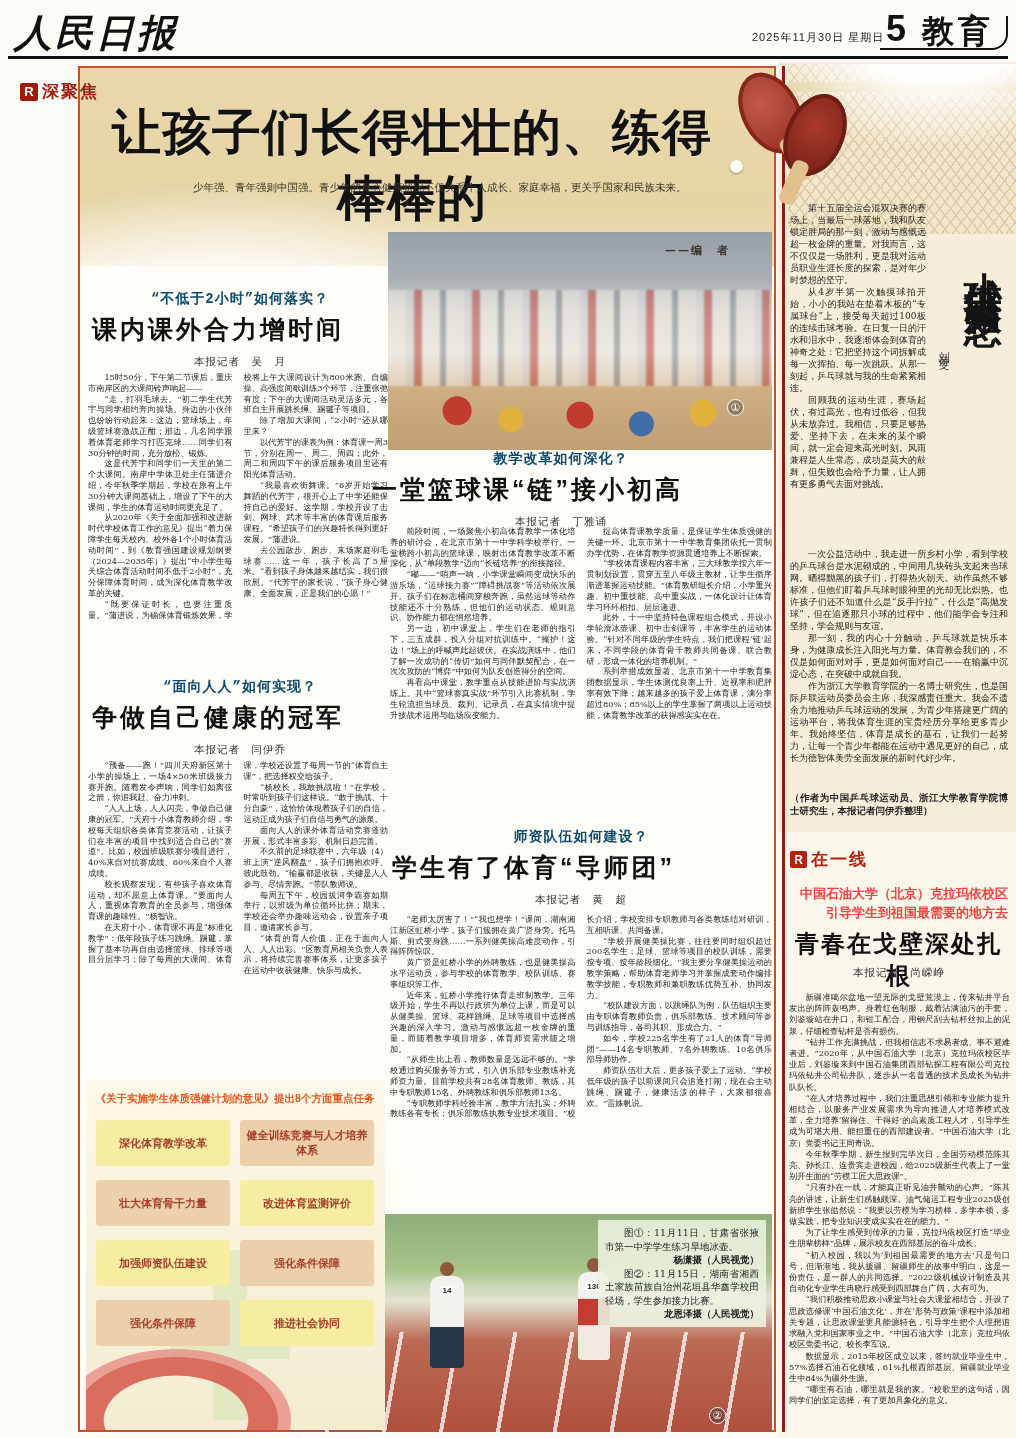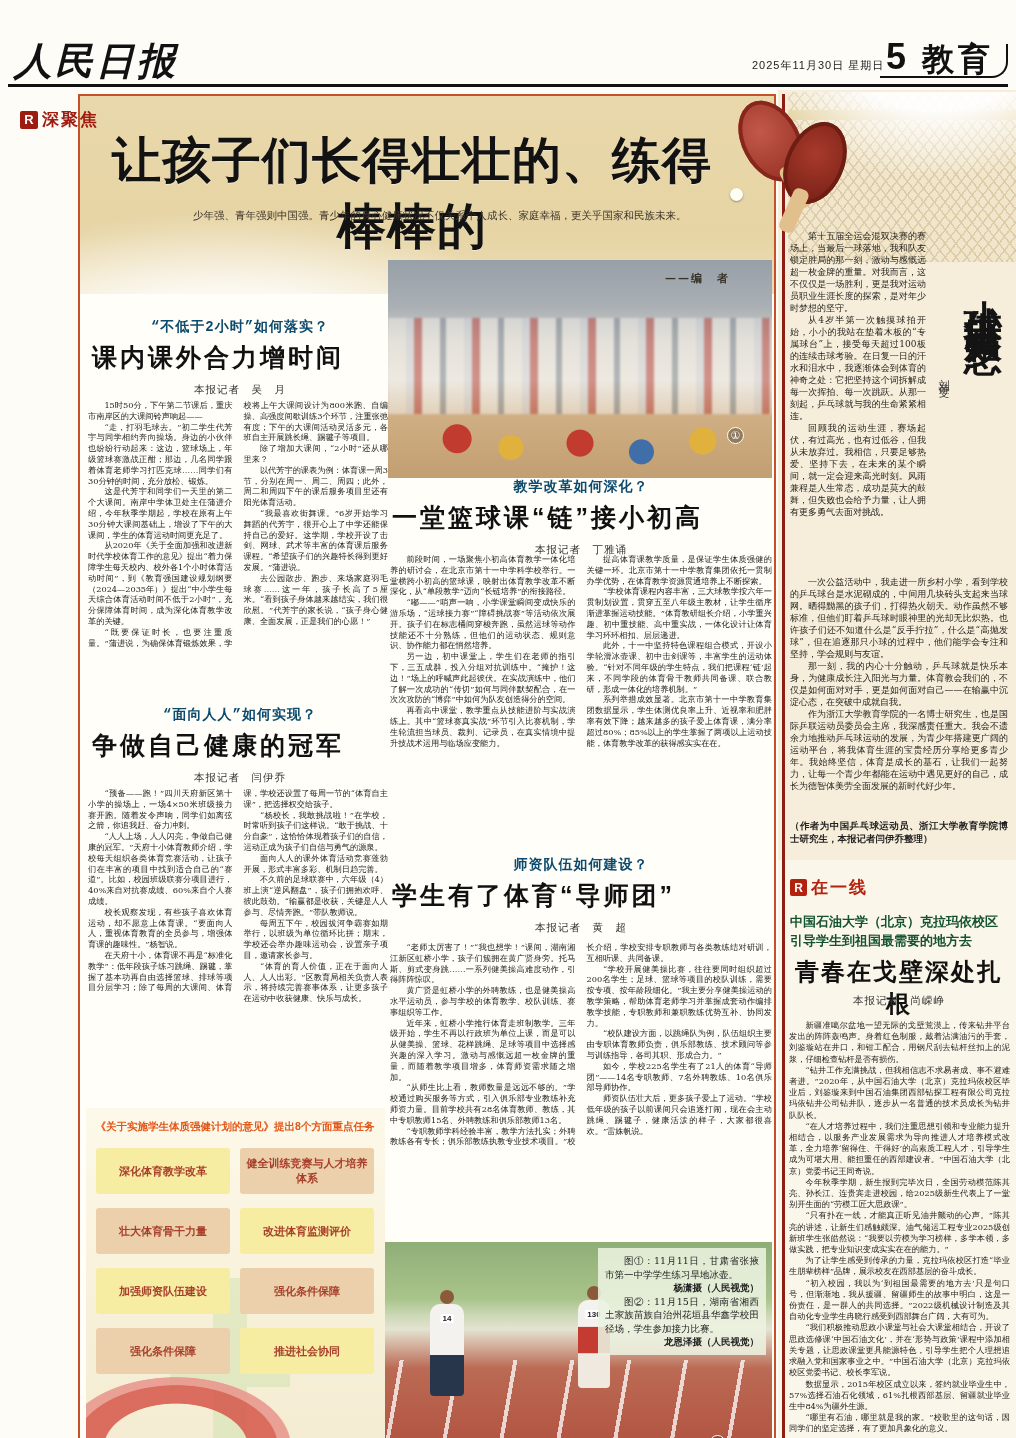--- a/index.html
+++ b/index.html
@@ -3,21 +3,21 @@
 <meta charset="utf-8">
 <style>
   * { margin:0; padding:0; box-sizing:border-box; }
   html,body { width:1016px; }
   body {
     width:1016px; height:1438px; position:relative;
     background:#fdfcf7; overflow:hidden;
     font-family:"DejaVu Serif","Liberation Serif",serif;
     color:#1c1c1c;
   }
-  .abs { position:absolute;margin-top:28px; }
+  .abs { position:absolute; }
 
   
   .masthead-logo { left:14px; top:8px; font-size:38px; font-weight:900; font-style:italic;
     letter-spacing:3px; font-family:"DejaVu Serif",serif; color:#111; }
   .masthead-date { left:752px; top:30px; font-size:11px; color:#222; letter-spacing:1px;
     font-family:"Liberation Sans",sans-serif; }
   .masthead-page { left:886px; top:8px; font-size:36px; font-weight:900; color:#111;
     font-family:"Liberation Sans",sans-serif; }
   .masthead-section { left:922px; top:10px; font-size:32px; font-weight:900; color:#111;
     letter-spacing:4px; font-family:"Liberation Sans",sans-serif; }
@@ -109,21 +109,21 @@
       linear-gradient(180deg, #97a0a8 0%, #aab0b4 22%, #d8d4cc 38%, #e9e4da 55%, #cfae83 72%, #c29f72 100%);
   }
   .photo1 .figures { position:absolute; left:0; top:58px; width:100%; height:96px;
     background:repeating-linear-gradient(90deg,
       #f2efe9 0 18px, #d8dce2 18px 26px, #b8413a 26px 34px, #f2efe9 34px 52px, #7c8894 52px 58px);
     opacity:.5; filter:blur(1px);
   }
   .photo-badge { position:absolute; width:17px; height:17px; border-radius:50%;
     border:1.5px solid #fff; color:#fff; font-size:11px; line-height:15px; text-align:center;
     background:rgba(40,40,40,.35); font-family:"Liberation Sans",sans-serif; }
-  .artC-head { left:392px; top:450px; width:378px; }
+  .artC-head { left:372px; top:450px; width:378px; }
   .artC-body { left:390px; top:526px; width:382px; height:292px; }
   .artD-head { left:392px; top:828px; width:378px; }
   .artD-body { left:390px; top:914px; width:382px; height:298px; }
 
   
   .photo2 { left:290px; top:1214px; width:482px; height:218px; overflow:hidden;
     background:
       linear-gradient(180deg, #8fae77 0%, #a9c48b 26%, #cdd9b8 34%, #e4e3d2 40%, #bb6a54 58%, #b0503f 100%);
   }
   .photo2 .lanes { position:absolute; left:0; top:118px; width:100%; height:100px;
@@ -177,23 +177,23 @@
     font-size:9px; line-height:12px; text-align:justify; color:#262420; }
   .essay-attr { left:790px; top:791px; width:218px; font-size:9.5px; line-height:13px;
     font-weight:bold; color:#222; text-align:justify; }
 
   
   .frontline-label { left:790px; top:848px; display:flex; align-items:center; gap:4px;
     font-family:"Liberation Sans",sans-serif; }
   .frontline-label .sq { width:17px; height:17px; background:#b3220f; color:#fff; font-weight:900;
     font-size:12px; display:flex; align-items:center; justify-content:center; border-radius:2px; }
   .frontline-label .txt { color:#b3220f; font-weight:900; font-size:17px; letter-spacing:2px; }
-  .fl-kicker { left:790px; top:884px; width:218px; text-align:left;
+  .fl-kicker { left:790px; top:884px; width:218px; text-align:right;
     font-family:"Liberation Sans",sans-serif; font-weight:bold; font-size:13px;
-    line-height:19px; color:#14532d; }
+    line-height:19px; color:#ef4444; }
   .fl-headline { left:790px; top:928px; width:218px; text-align:center;
     font-family:"Liberation Sans",sans-serif; font-weight:900; font-size:24px;
     letter-spacing:2px; color:#111; }
   .fl-byline { left:790px; top:966px; width:218px; text-align:center;
     font-size:10.5px; color:#333; letter-spacing:1px; }
   .fl-body { left:789px; top:992px; width:221px; height:442px; overflow:hidden;
     font-size:8.2px; line-height:11.2px; text-align:justify; color:#242220; }
   .fl-body p { text-indent:2em; }
 </style>
 </head>

